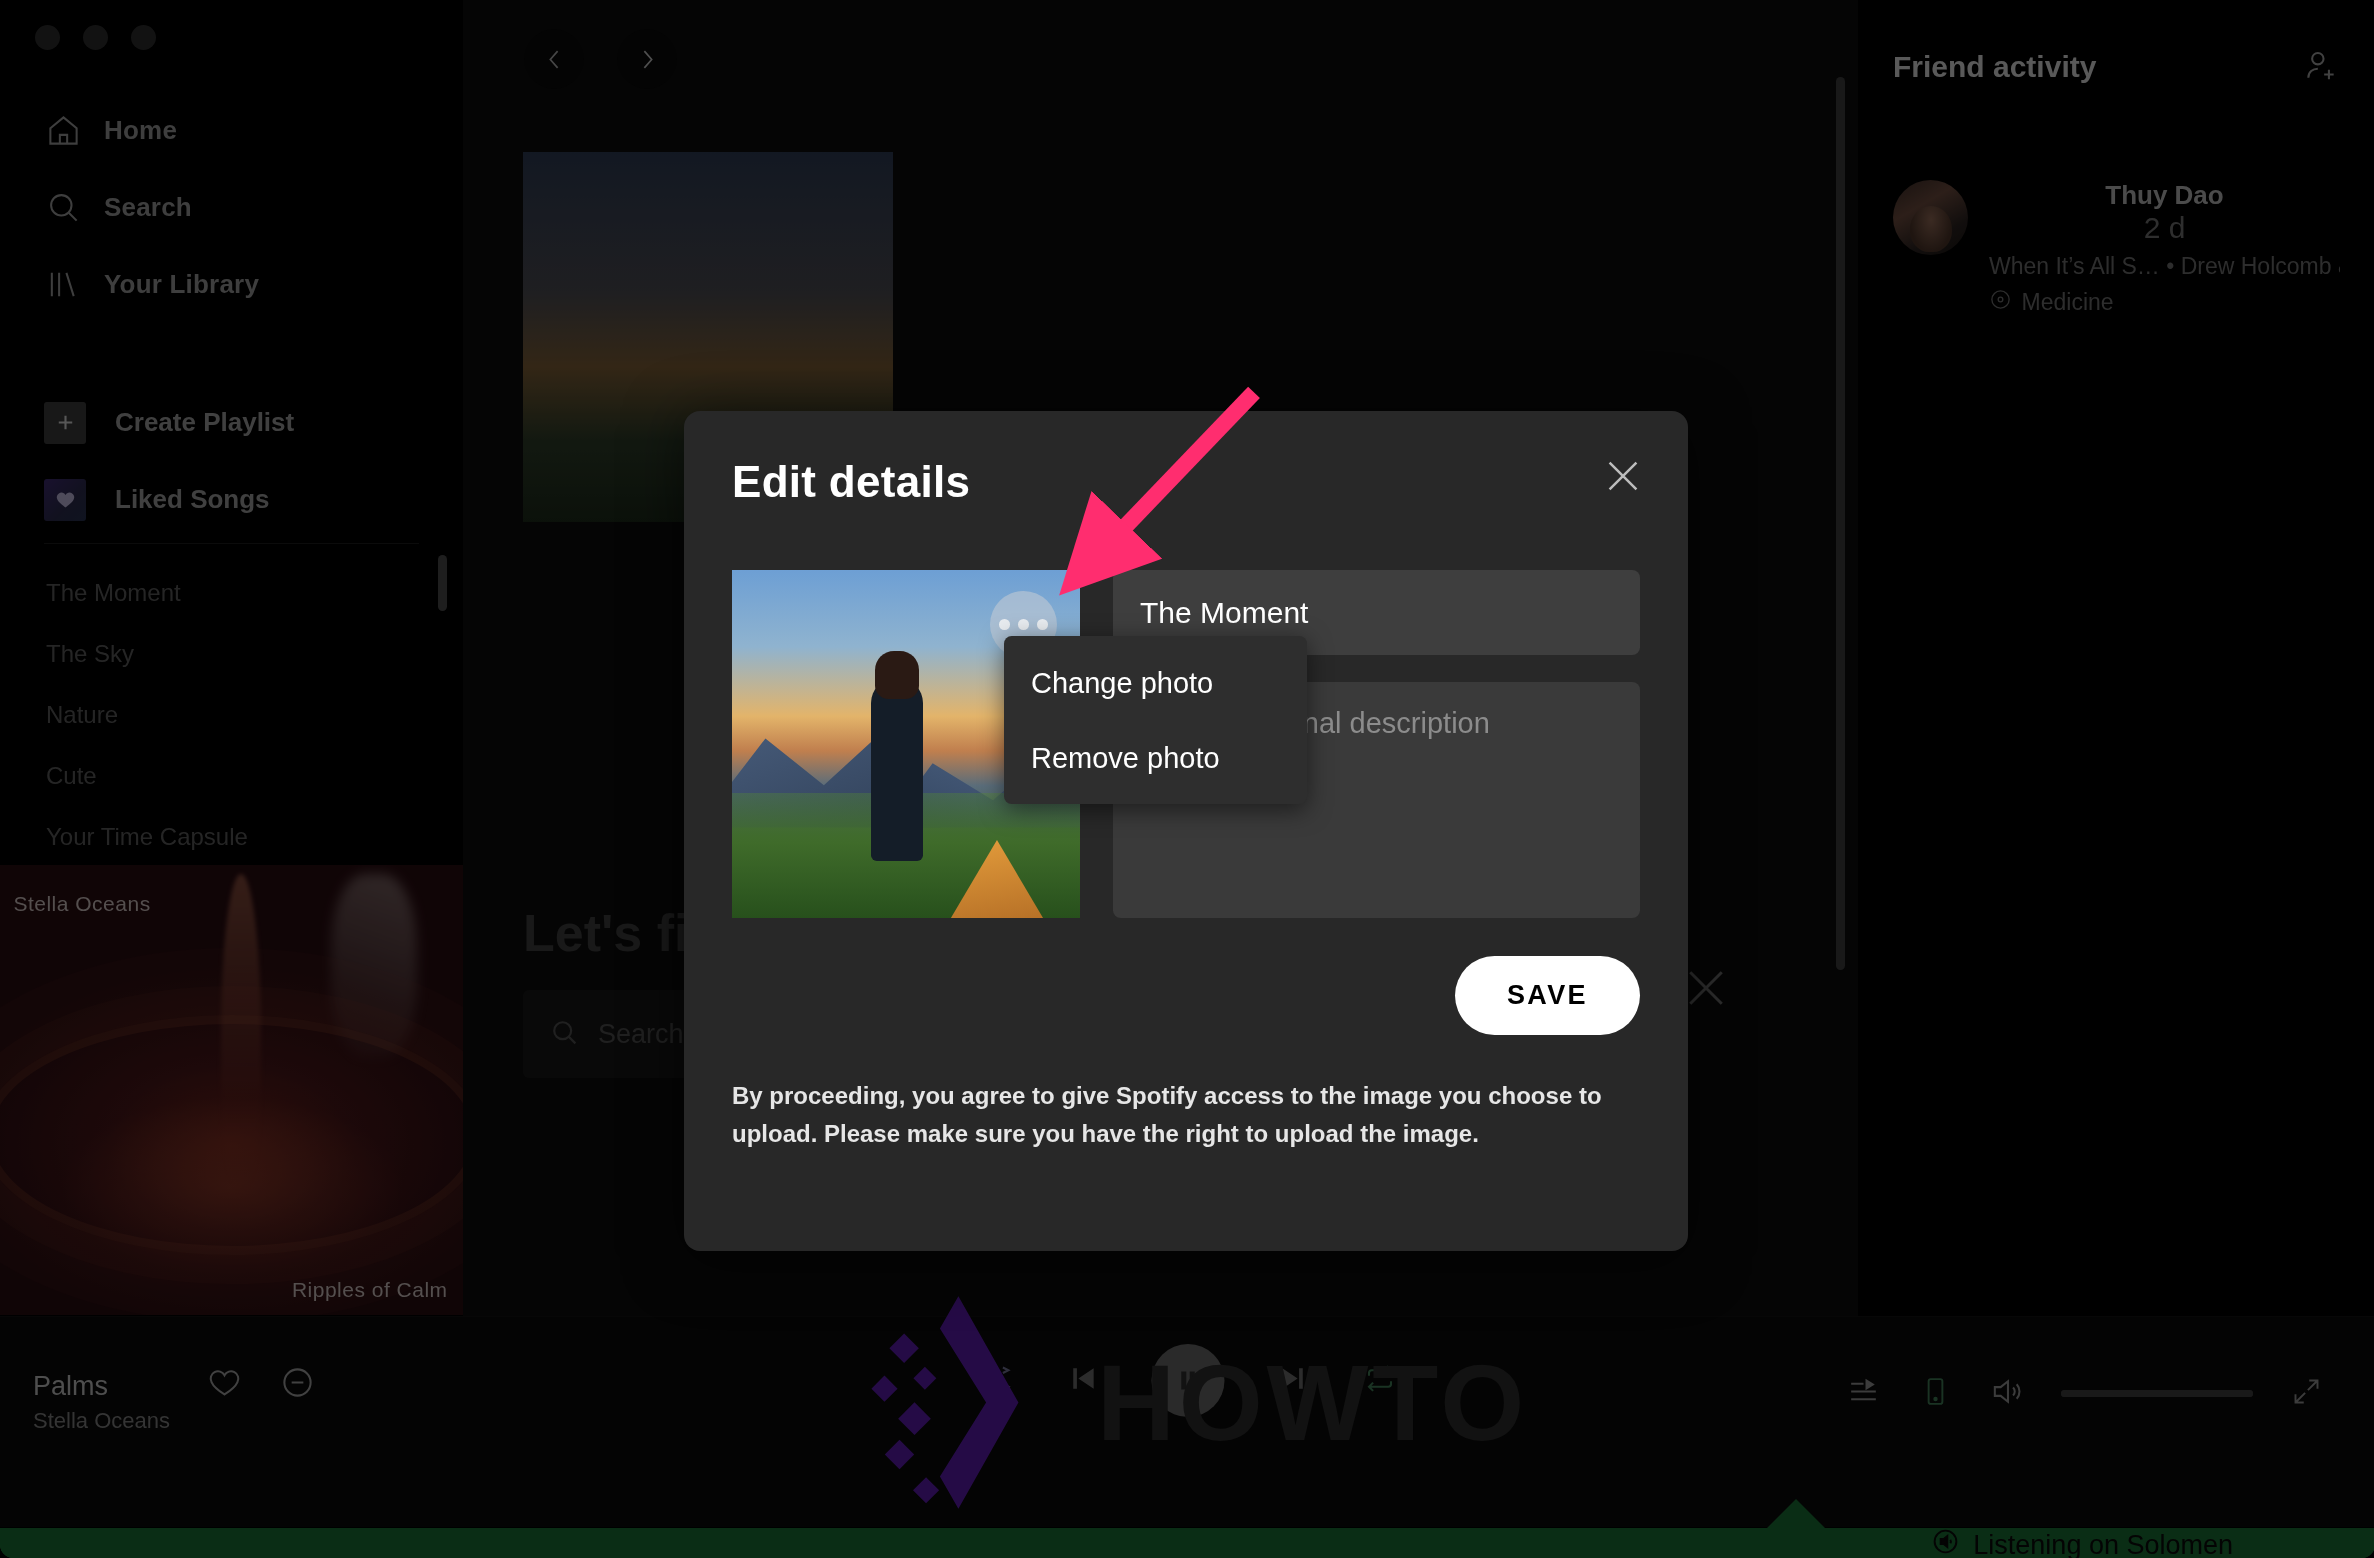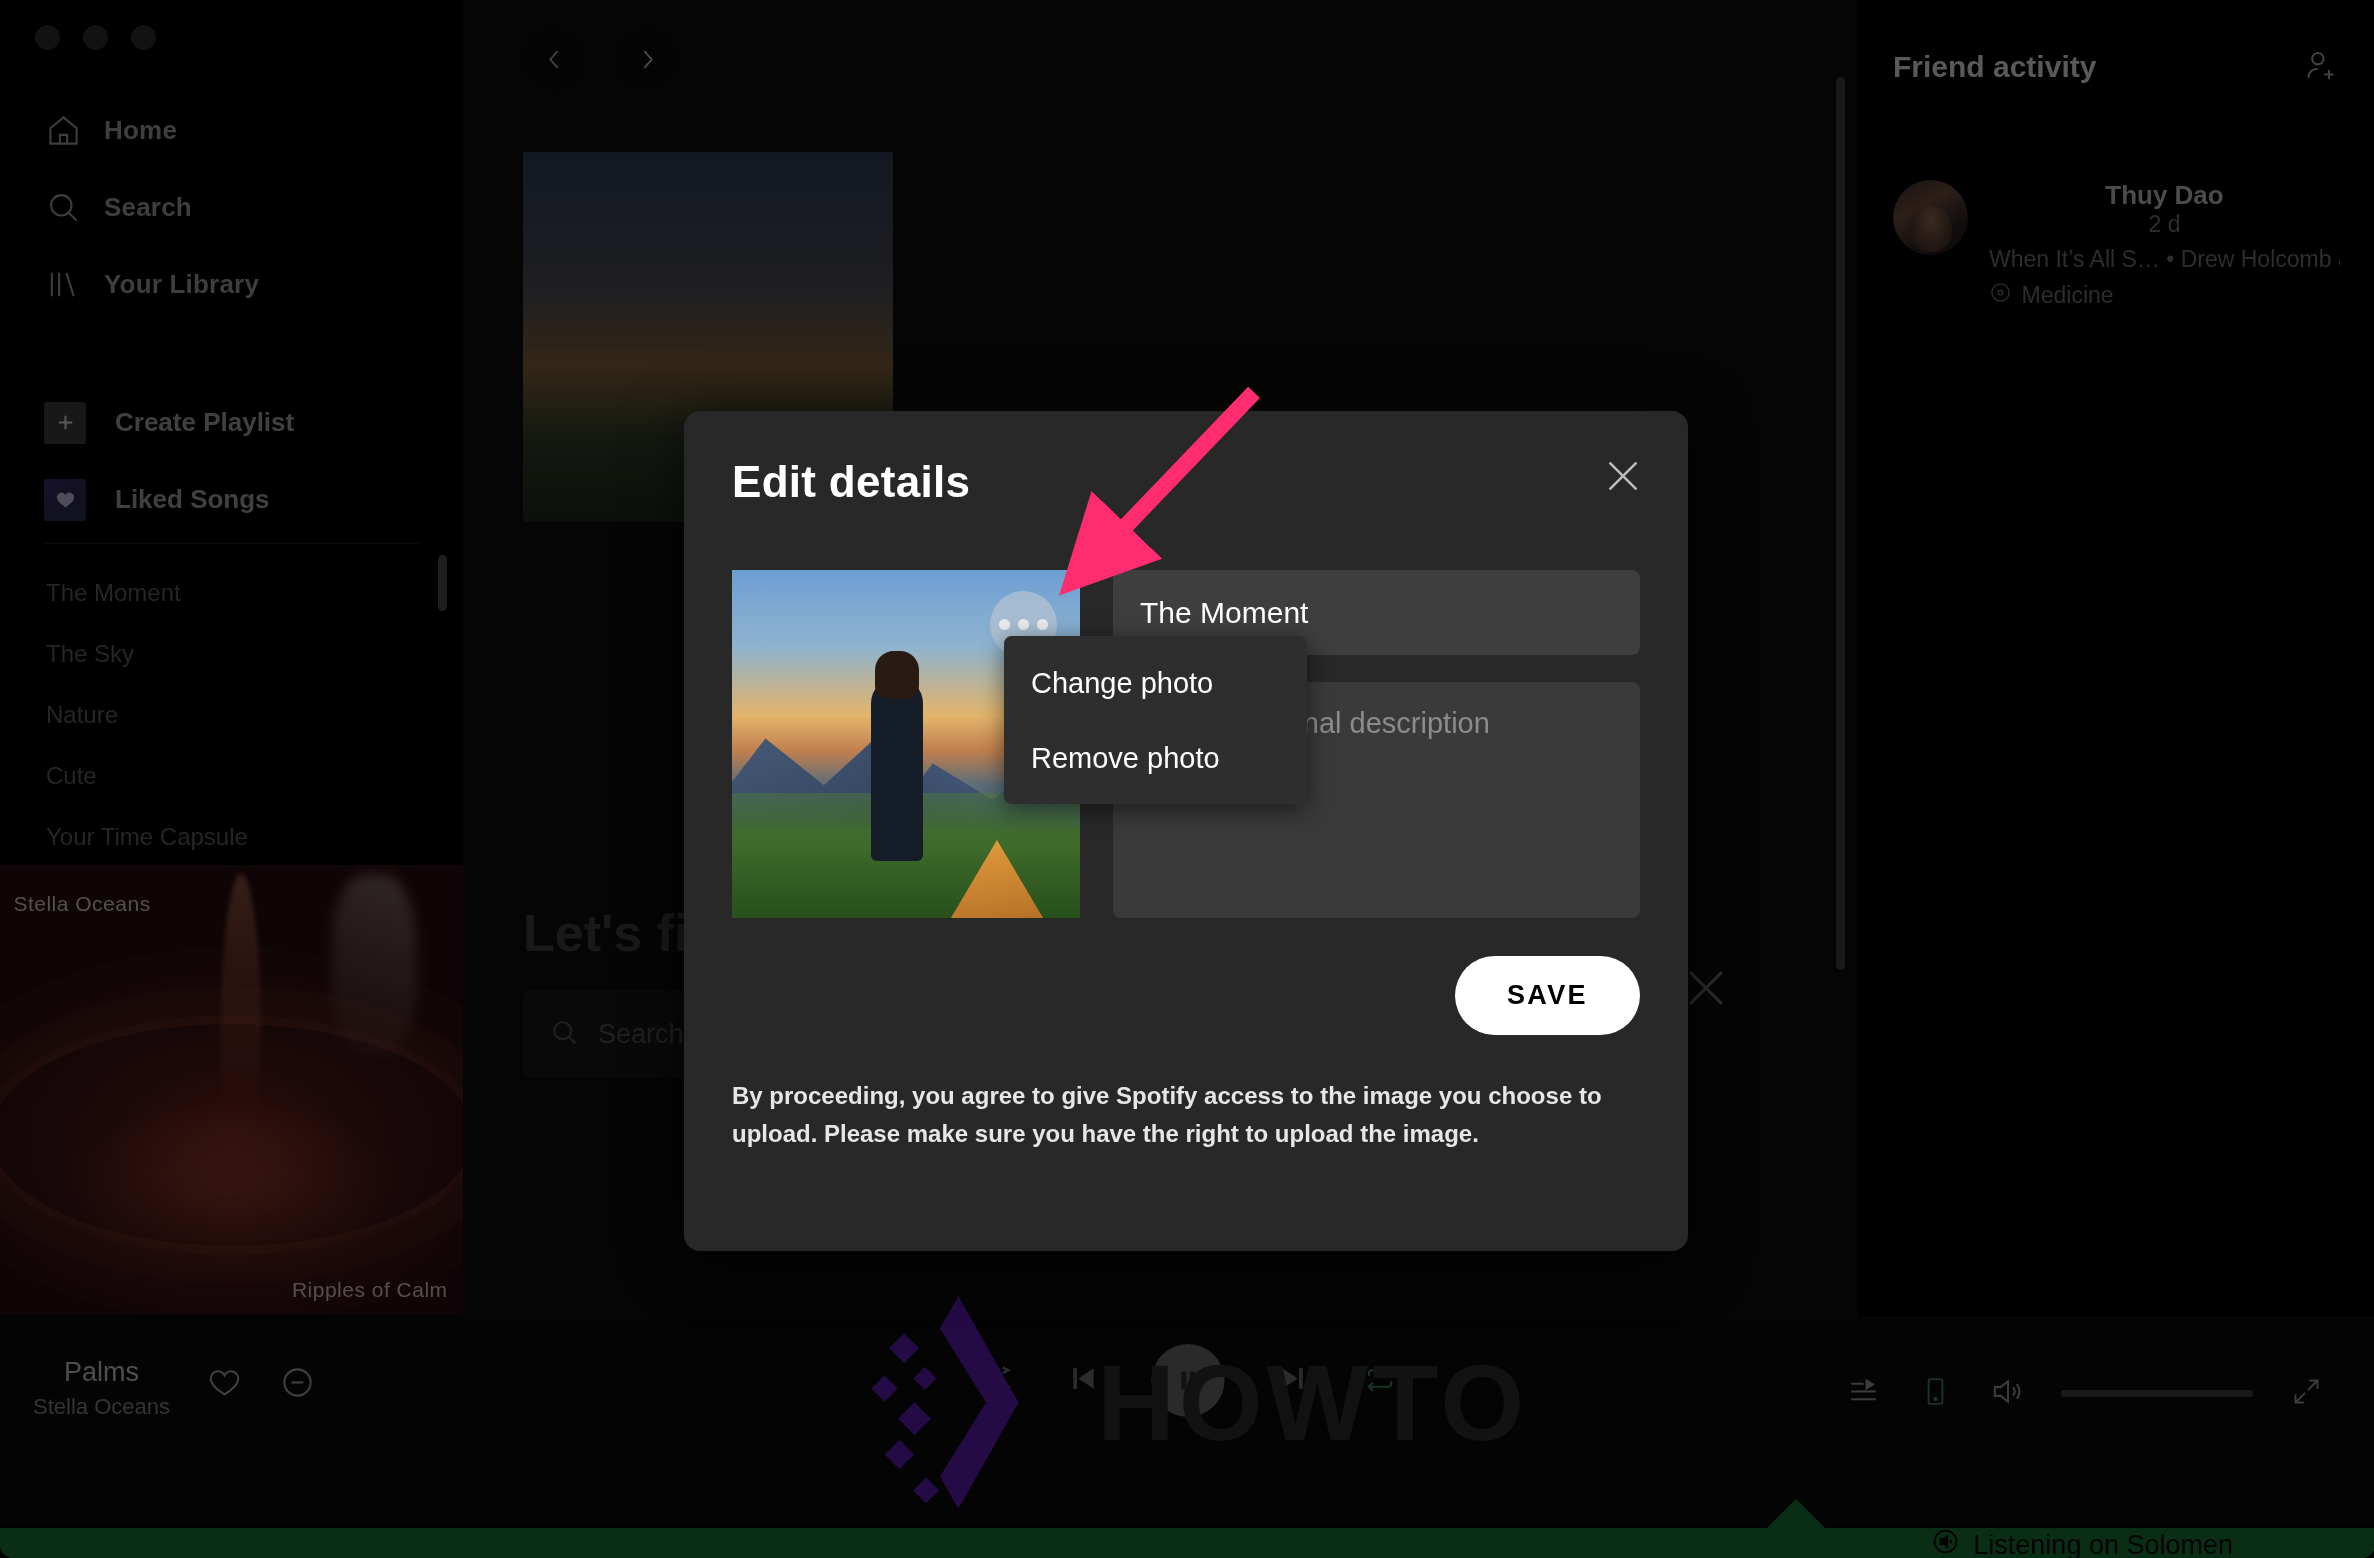--- a/index.html
+++ b/index.html
@@ -193,37 +193,37 @@
     overflow: hidden; position: relative;
   }
   .friend-ava::after {
     content:""; position:absolute; left:22%; top:34%;
     width: 56%; height: 62%; border-radius: 50% 50% 45% 45%;
     background: radial-gradient(ellipse at 50% 30%, #8d6653, #4a3328 70%);
   }
   .friend-info { flex: 1; min-width: 0; }
   .friend-line1 { display: flex; justify-content: space-between; align-items: center; flex-direction: column; }
   .friend-name { color: #b4b4b4; font-size: 26px; font-weight: 700; }
-  .friend-time { color: #6e6e6e; font-size: 23px; }
+  .friend-time { color: #6e6e6e; font-size: 30px; }
   .friend-track {
     color: #6c6c6c; font-size: 23px; margin-top: 7.7px;
     white-space: nowrap; overflow: hidden;
   }
   .friend-ctx {
     color: #6c6c6c; font-size: 23px; margin-top: 7.7px;
     display: flex; align-items: center; gap: 9.6px;
   }
 
   
   .player {
     position: absolute; left: 0; top: 1316px;
     width: 2375px; height: 211px; background: #0a0a0a;
     border-top: 1px solid #121212;
   }
-  .np { position: absolute; left: 33px; top: 40px; text-align: center; }
+  .np { position: absolute; left: 33px; top: 54px; }
   .np-title { color: #b9b9b9; font-size: 27px; }
   .np-artist { color: #7d7d7d; font-size: 22px; margin-top: 5.8px; }
   .np-acts { position: absolute; left: 207px; top: 48px; display: flex; gap: 38px; }
 
   .pcenter {
     position: absolute; left: 50%; top: 27px; transform: translateX(-50%);
     width: 865px;
   }
   .pbtns { display: flex; align-items: center; justify-content: center; gap: 52px; }
   .playbtn {

